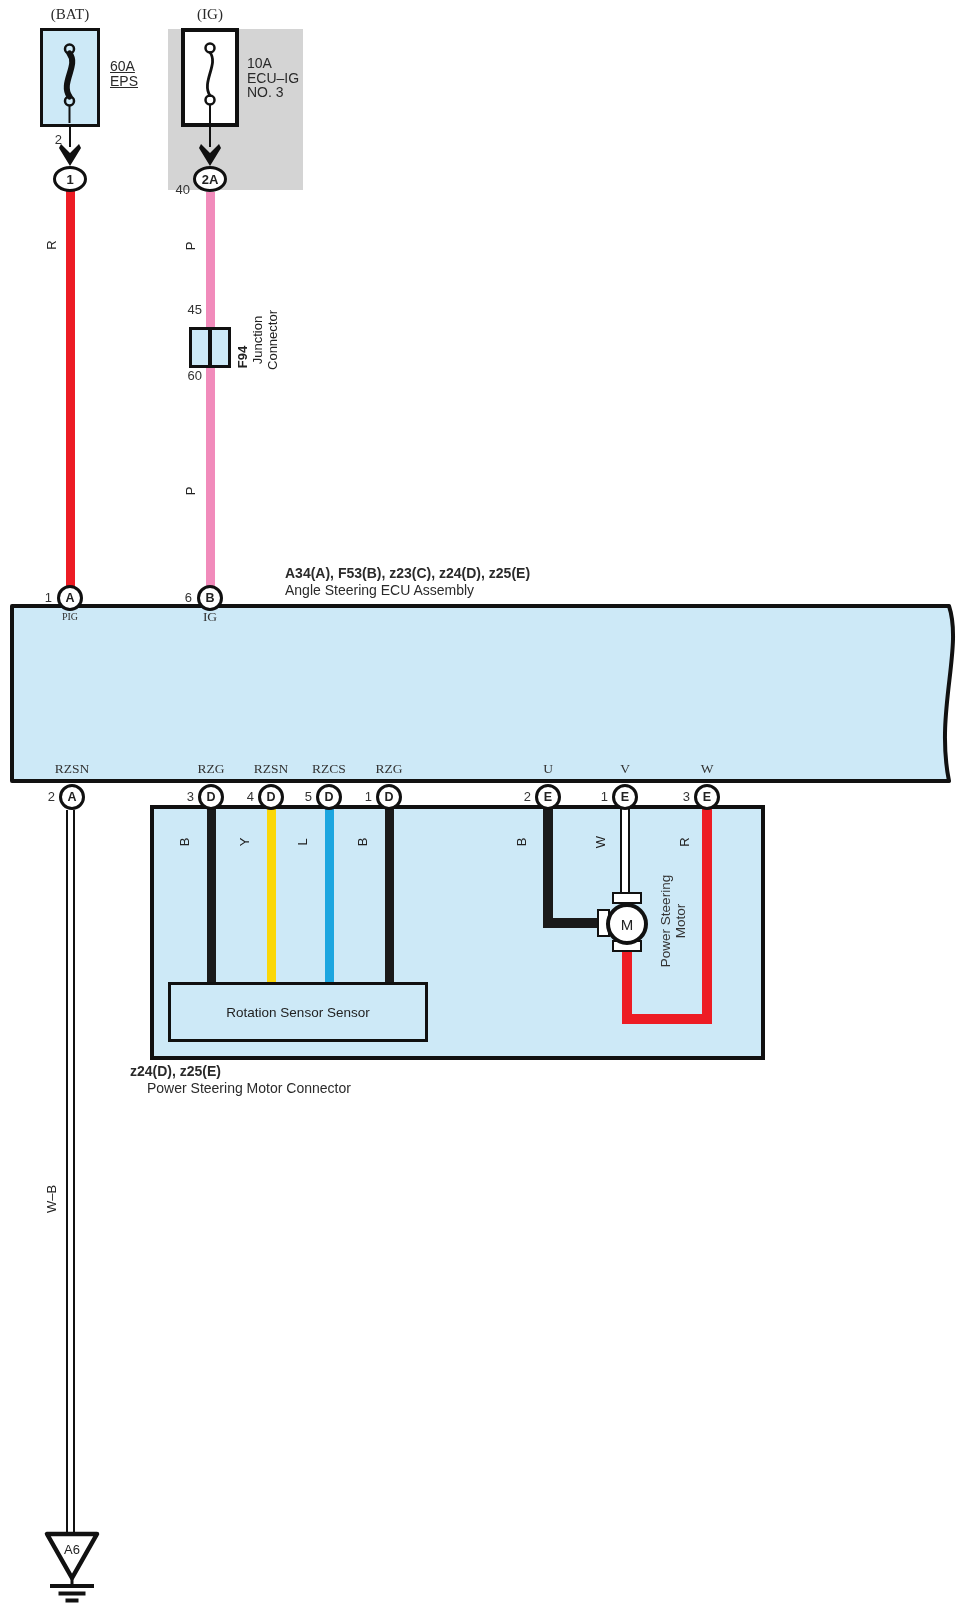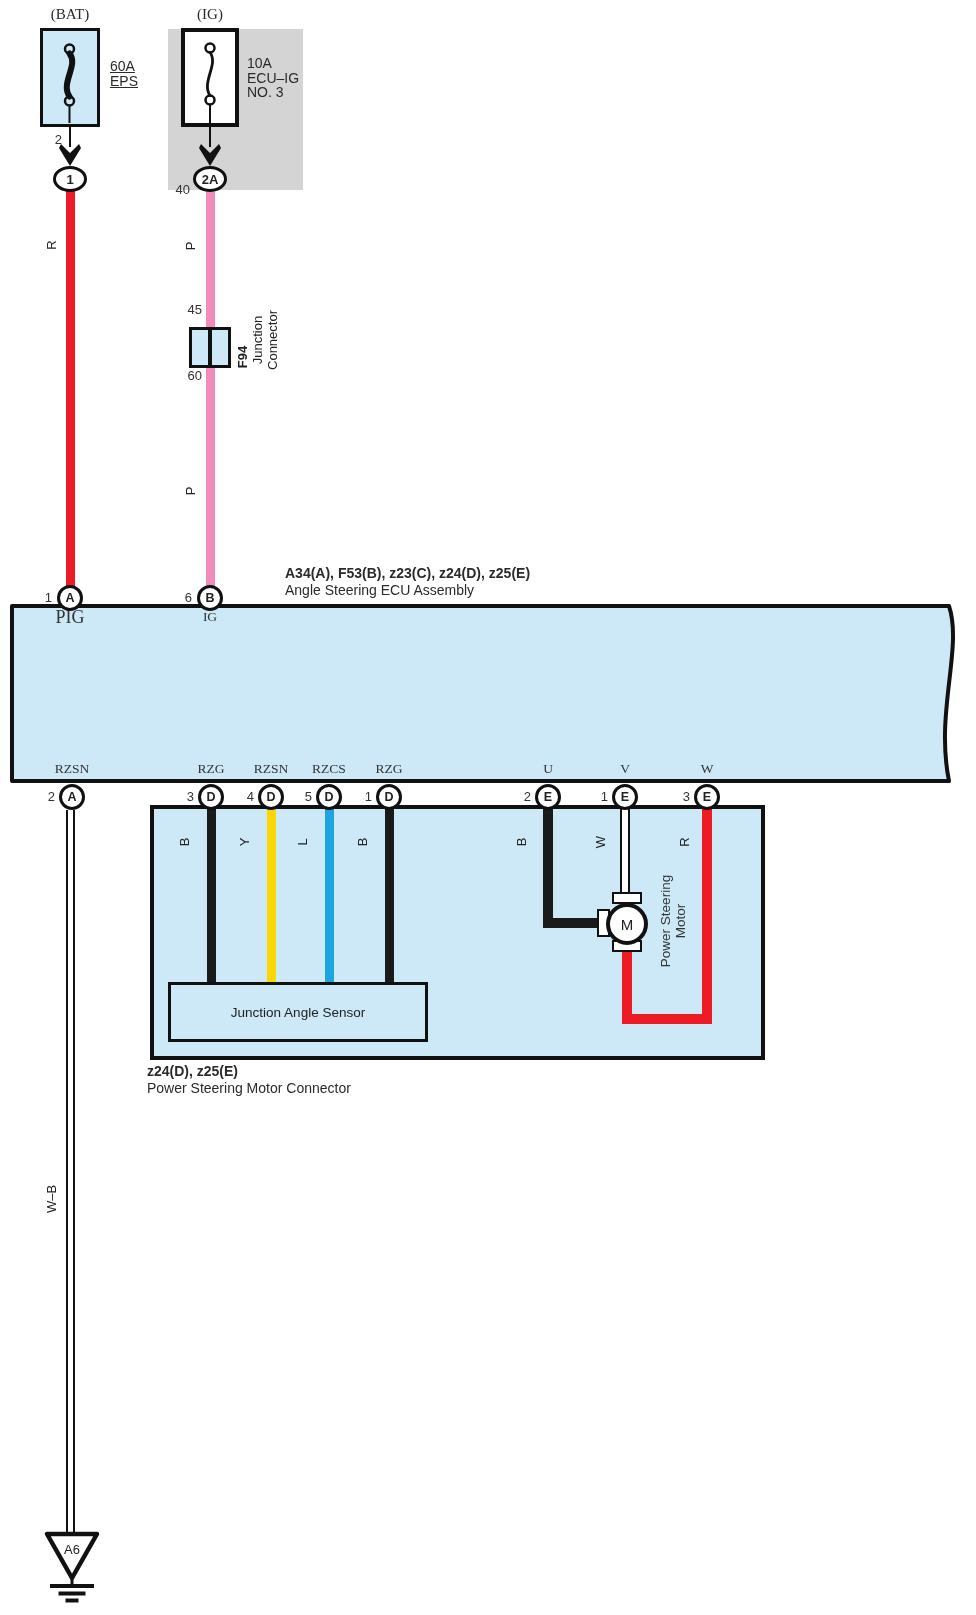--- a/index.html
+++ b/index.html
@@ -82,21 +82,21 @@
 
   <div class="lbl bold" style="left:285px;top:566px;">A34(A), F53(B), z23(C), z24(D), z25(E)</div>
   <div class="lbl" style="left:285px;top:583px;">Angle Steering ECU Assembly</div>
 
   <svg class="abs" style="left:8px;top:600px;z-index:3;" width="960" height="188" viewBox="0 0 960 188">
     <path d="M4 6 L941 6 C955 48 927 112 941 181 L4 181 Z" fill="#cde9f7" stroke="#111" stroke-width="4" stroke-linejoin="round"></path>
   </svg>
 
   <div class="pin-num" style="left:30px;top:591px;width:22px;">1</div>
   <div class="pin-circle" style="left:57px;top:585px;">A</div>
-  <div class="lbl sm center" style="left:46px;top:610px;width:48px;font-size:18px;z-index:4;">PIG</div>
+  <div class="lbl sm center" style="left:46px;top:610px;width:48px;font-size:10px;z-index:4;">PIG</div>
 
   <div class="pin-num" style="left:170px;top:591px;width:22px;">6</div>
   <div class="pin-circle" style="left:197px;top:585px;">B</div>
   <div class="lbl sm center" style="left:186px;top:610px;width:48px;font-size:13.5px;z-index:4;">IG</div>
 
   <div class="lbl sm center" style="left:40px;top:762px;width:64px;font-size:13.5px;z-index:4;">RZSN</div>
   <div class="lbl sm center" style="left:187px;top:762px;width:48px;font-size:13.5px;z-index:4;">RZG</div>
   <div class="lbl sm center" style="left:243px;top:762px;width:56px;font-size:13.5px;z-index:4;">RZSN</div>
   <div class="lbl sm center" style="left:301px;top:762px;width:56px;font-size:13.5px;z-index:4;">RZCS</div>
   <div class="lbl sm center" style="left:365px;top:762px;width:48px;font-size:13.5px;z-index:4;">RZG</div>
@@ -136,35 +136,35 @@
 
   <div class="rotc" style="left:184px;top:842px;">B</div>
   <div class="rotc" style="left:244px;top:842px;">Y</div>
   <div class="rotc" style="left:302px;top:842px;">L</div>
   <div class="rotc" style="left:362px;top:842px;">B</div>
   <div class="rotc" style="left:521px;top:842px;">B</div>
   <div class="rotc" style="left:600px;top:842px;">W</div>
   <div class="rotc" style="left:684px;top:842px;">R</div>
 
   <div class="box flexc" style="left:168px;top:982px;width:260px;height:60px;background:#cde9f7;z-index:3;font-size:13.5px;color:#222;">
-    <span>Junction Angle Sensor</span>
+    <span>Rotation Sensor Sensor</span>
   </div>
 
   <div class="abs" style="left:597px;top:909px;width:13px;height:28px;background:#fff;border:2.5px solid #111;box-sizing:border-box;z-index:3;"></div>
   <div class="abs" style="left:612px;top:892px;width:30px;height:12px;background:#fff;border:2.5px solid #111;box-sizing:border-box;z-index:3;"></div>
   <div class="abs" style="left:612px;top:940px;width:30px;height:12px;background:#fff;border:2.5px solid #111;box-sizing:border-box;z-index:3;"></div>
   <div class="abs flexc" style="left:606px;top:903px;width:42px;height:42px;background:#fff;border:4px solid #111;border-radius:50%;box-sizing:border-box;z-index:4;font-size:15px;color:#222;">
     <span>M</span>
   </div>
   <div class="rotc" style="left:673px;top:921px;font-size:13.5px;color:#333;">
     <div>Power Steering</div>
     <div>Motor</div>
   </div>
 
-  <div class="lbl bold" style="left:147px;top:1064px;">z24(D), z25(E)</div>
+  <div class="lbl bold" style="left:130px;top:1064px;">z24(D), z25(E)</div>
   <div class="lbl" style="left:147px;top:1081px;">Power Steering Motor Connector</div>
 
   <div class="wire" style="left:65.5px;top:810px;width:9px;height:727px;background:#fff;box-sizing:border-box;border-left:2.2px solid #111;border-right:2.2px solid #111;"></div>
   <div class="rotc" style="left:51px;top:1199px;">W–B</div>
   <svg class="abs" style="left:36px;top:1526px;z-index:3;" width="72" height="88" viewBox="0 0 72 88">
     <polygon points="11,8 61,8 36,52" fill="#fff" stroke="#111" stroke-width="4.5" stroke-linejoin="round"></polygon>
     <text x="36" y="28" text-anchor="middle" font-size="13" fill="#222" font-family="Liberation Sans, sans-serif">A6</text>
     <line x1="36" y1="52" x2="36" y2="59" stroke="#111" stroke-width="3"></line>
     <line x1="14" y1="60" x2="58" y2="60" stroke="#111" stroke-width="4"></line>
     <line x1="22.5" y1="67.5" x2="49.5" y2="67.5" stroke="#111" stroke-width="4"></line>

